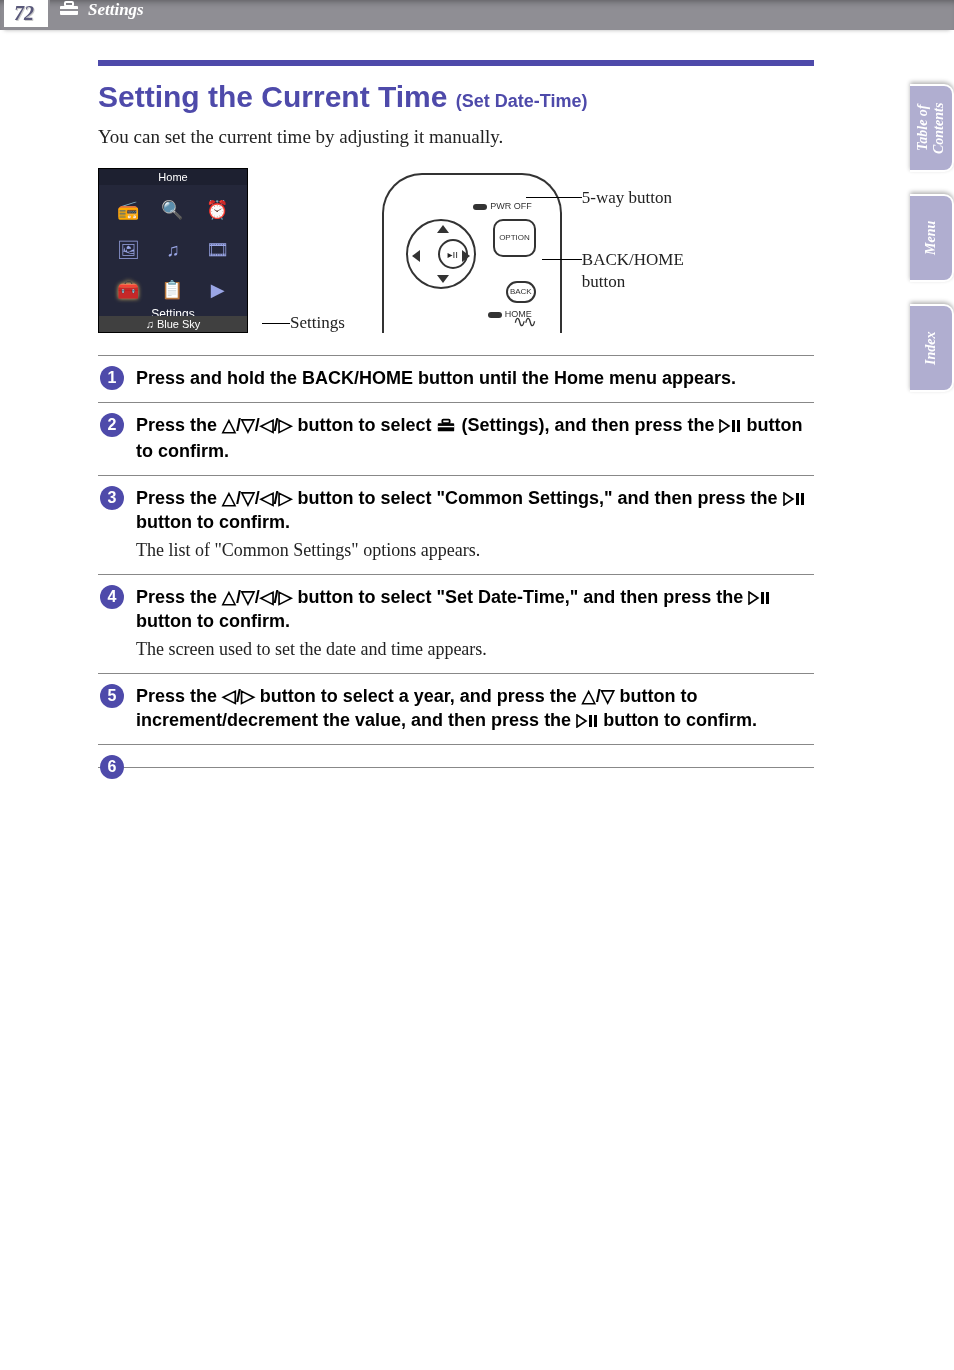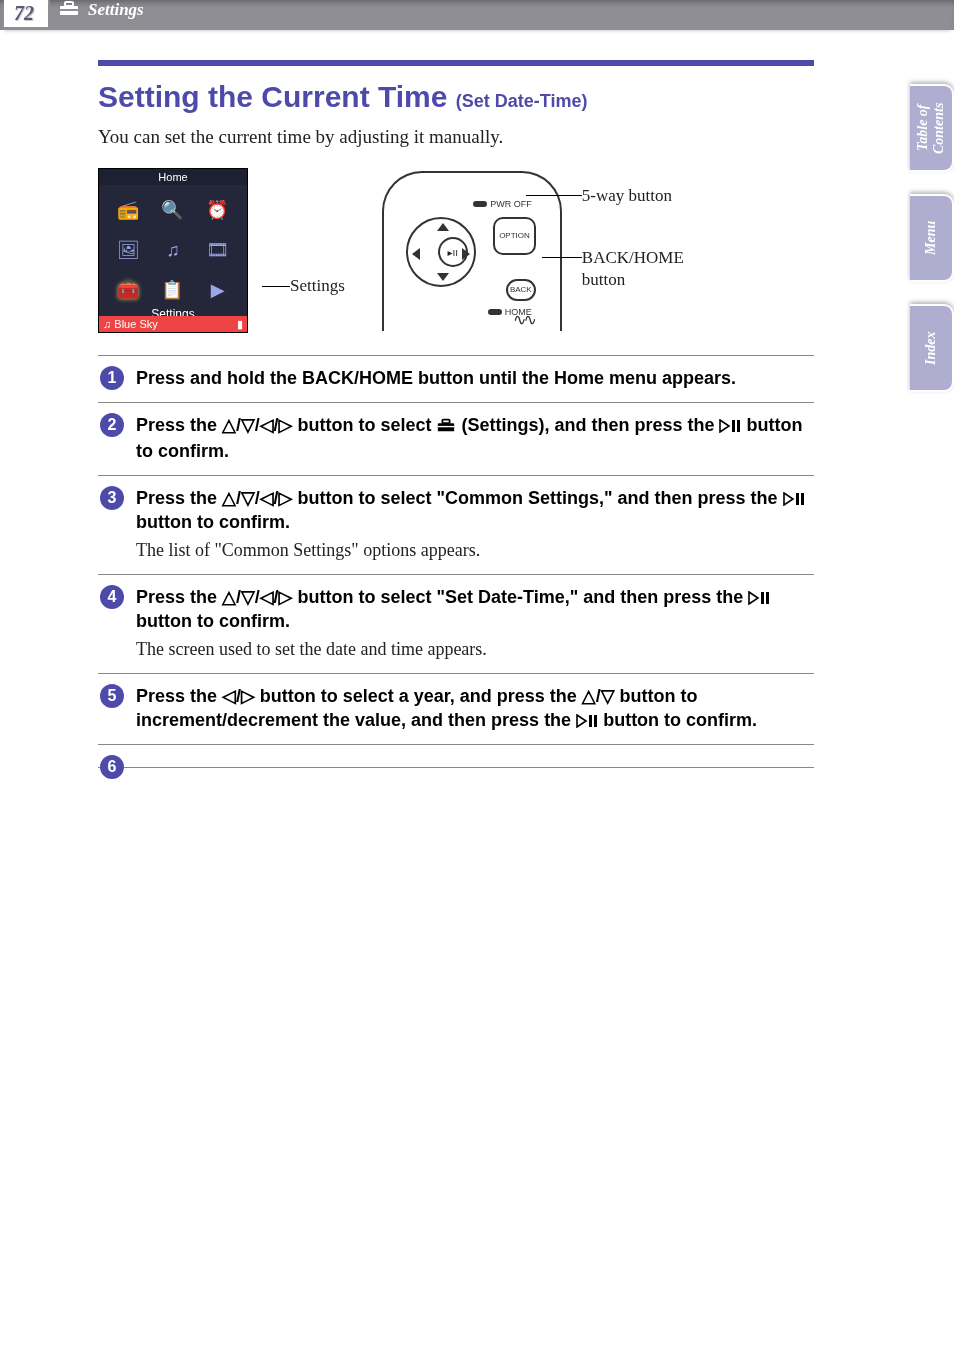--- a/index.html
+++ b/index.html
@@ -62,21 +62,21 @@
     font-size: 18px;
   }
   .intro {
     font: 19px/26px Georgia, serif;
     margin: 10px 0 18px;
   }
 
   .figures {
     display: flex;
     gap: 20px;
-    align-items: center;
+    align-items: flex-end;
     margin-bottom: 22px;
   }
 
   
   .home-screen {
     width: 150px;
     height: 165px;
     background: #24273a;
     border: 1px solid #000;
     position: relative;
@@ -105,23 +105,23 @@
     text-shadow:0 0 4px #e6c56a;
   }
   .settings-label {
     color:#fff;
     font:12px Arial;
     text-align:center;
     margin-top:-2px;
   }
   .now-playing {
     position:absolute;bottom:0;left:0;right:0;
-    height:16px;background:#ef4444;color:#fff;
+    height:16px;background:#404040;color:#fff;
     font:11px/16px Arial;padding:0 4px;
-    display:flex;justify-content:space-between;align-items:center;
+    display:flex;justify-content:space-between;align-items:center;flex-direction:column;
   }
 
   .settings-callout {
     font:17px Georgia;
     margin-top:70px;
     margin-left:22px;
     position:relative;
   }
   .settings-callout::before {
     content:"";

